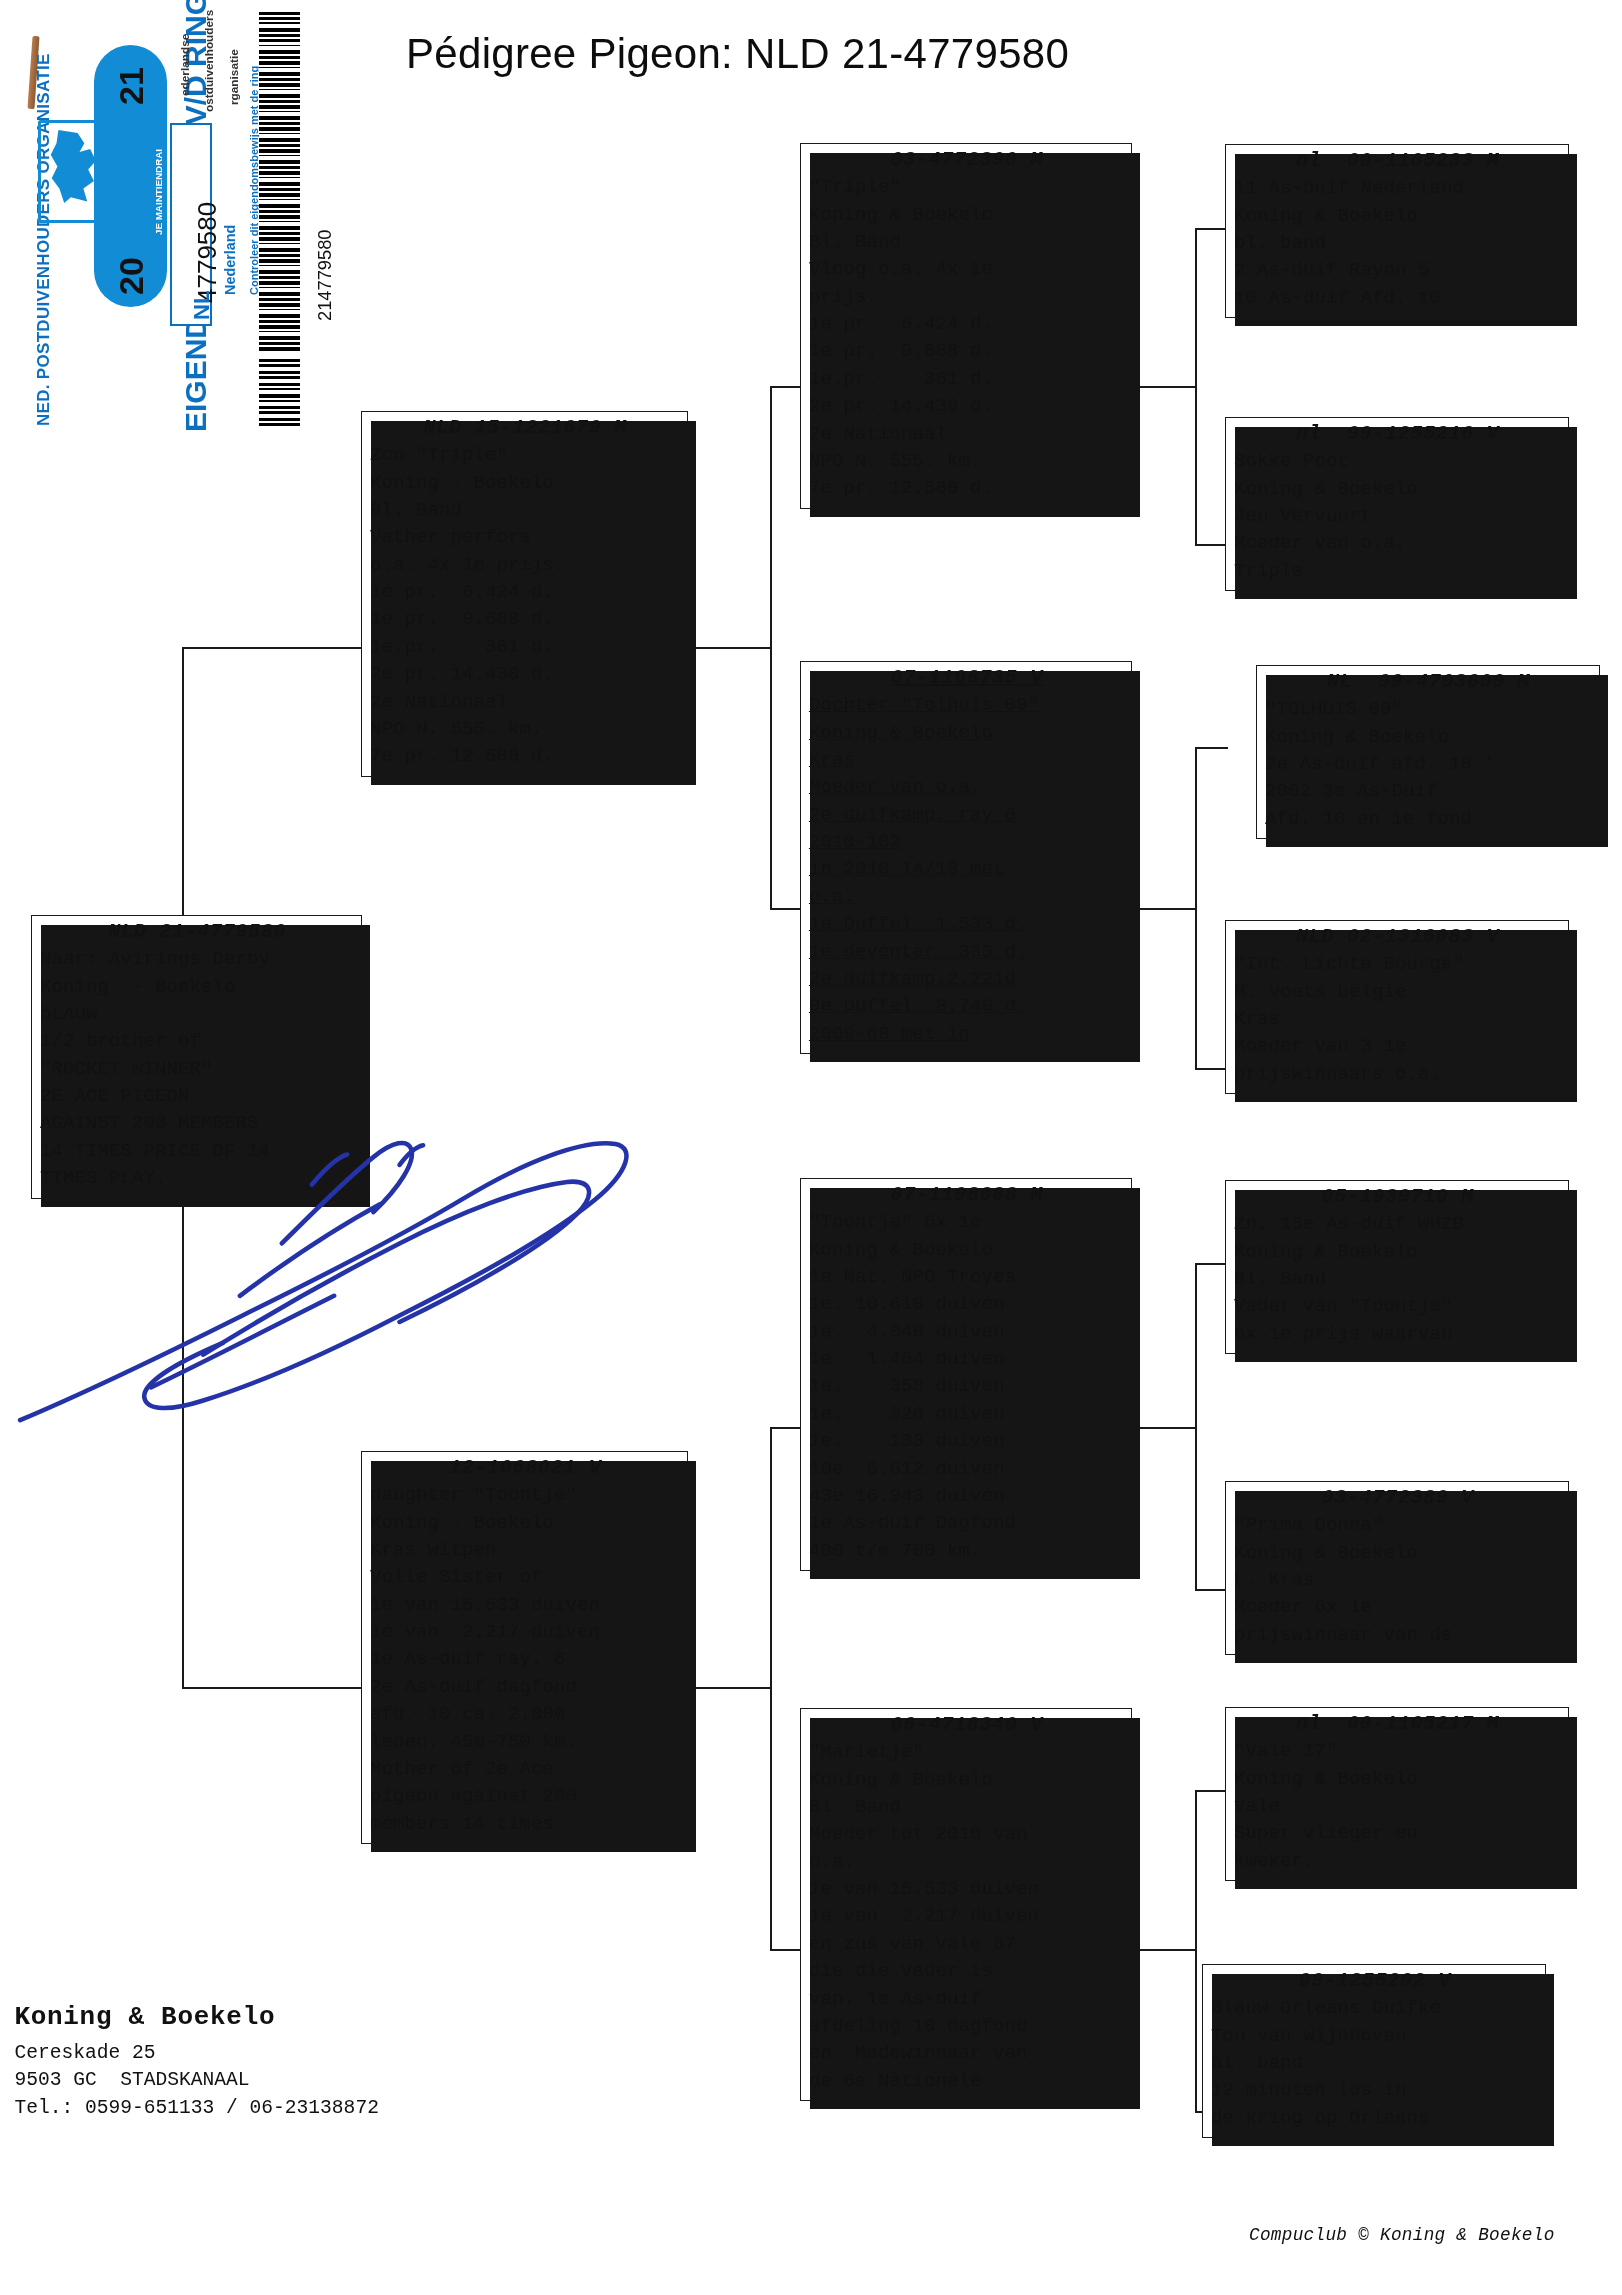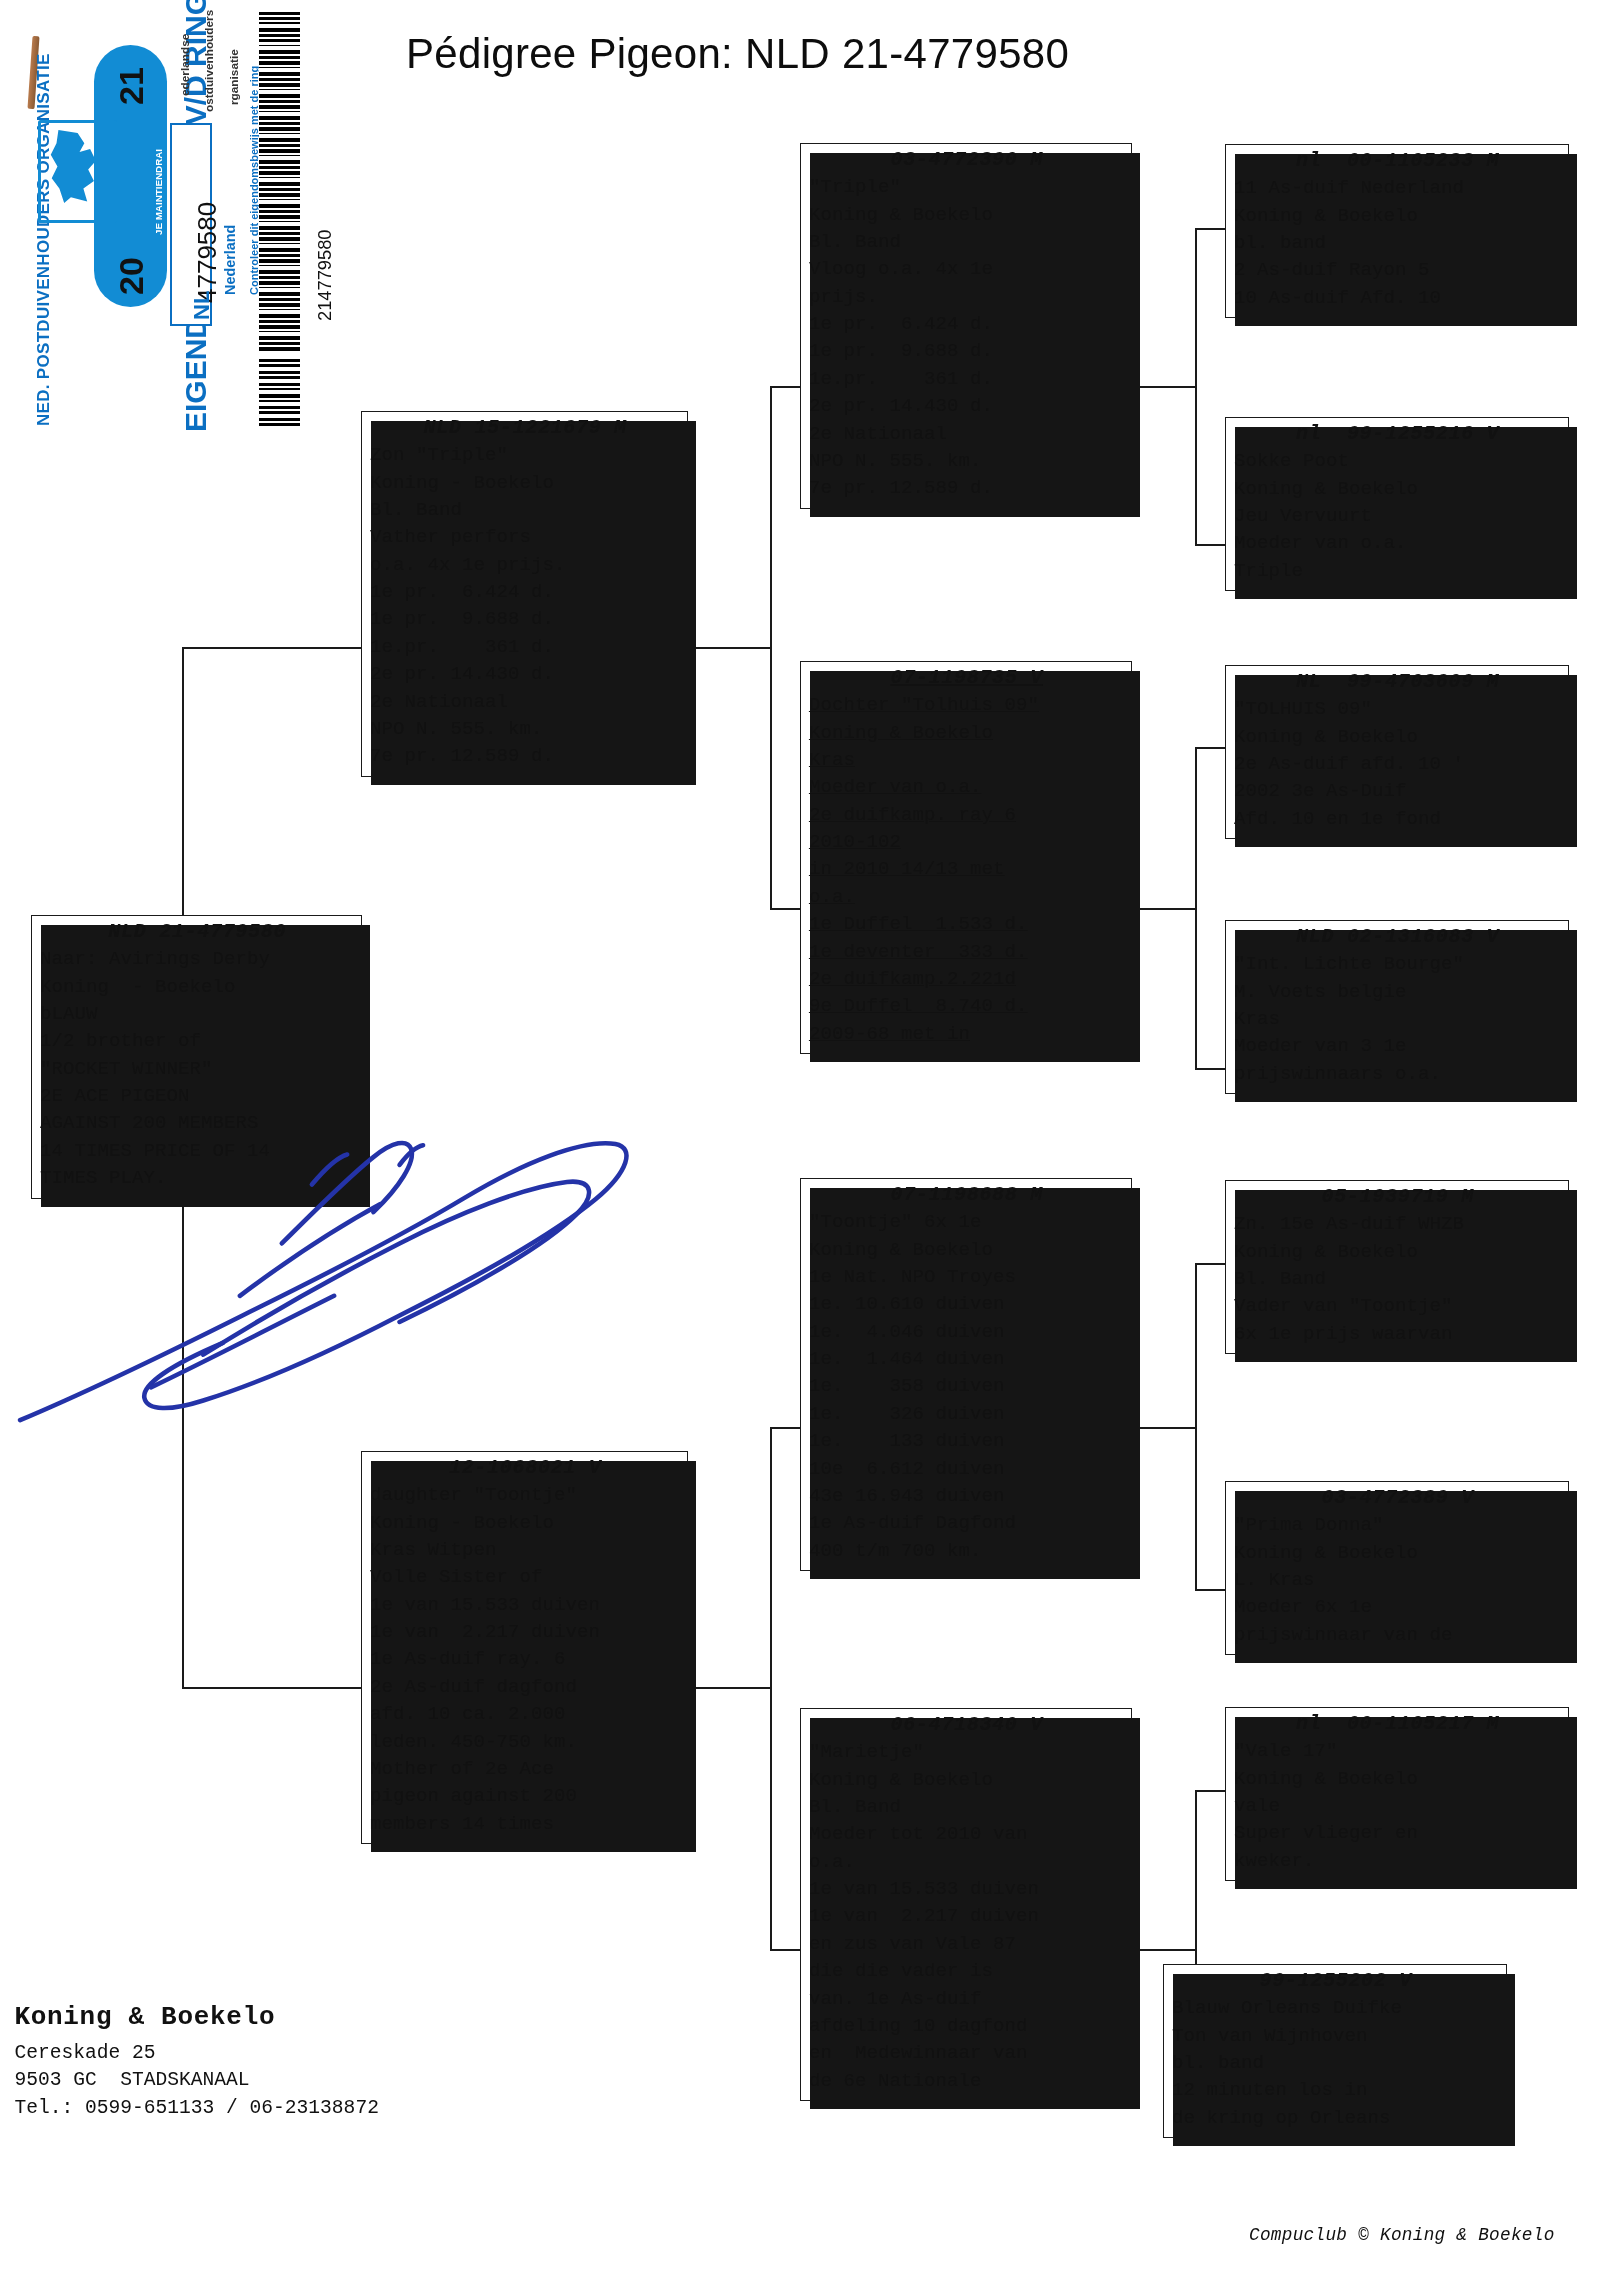--- a/index.html
+++ b/index.html
@@ -245,26 +245,26 @@
   
   .b-main   { left: 31px;   top: 915px; width: 331px; padding-left: 8px; }
   .b-sire   { left: 361px;  top: 411px;  width: 327px; }
   .b-dam    { left: 361px;  top: 1451px; width: 327px; }
   .b-gp1    { left: 800px; top: 143px;  width: 332px; }
   .b-gp2    { left: 800px; top: 661px; width: 332px; text-decoration: underline; }
   .b-gp3    { left: 800px; top: 1178px; width: 332px; }
   .b-gp4    { left: 800px; top: 1708px; width: 332px; }
   .b-ggp1   { left: 1225px; top: 144px;  width: 344px; }
   .b-ggp2   { left: 1225px; top: 417px;  width: 344px; }
-  .b-ggp3   { left: 1225px; top: 665px; width: 344px; }
+  .b-ggp3   { left: 1256px; top: 665px; width: 344px; }
   .b-ggp4   { left: 1225px; top: 920px; width: 344px; }
   .b-ggp5   { left: 1225px; top: 1180px; width: 344px; }
   .b-ggp6   { left: 1225px; top: 1445px; width: 344px; margin-top: 36px; }
   .b-ggp7   { left: 1225px; top: 1707px; width: 344px; }
-  .b-ggp8   { left: 1163px; top: 1964px; width: 344px; }
+  .b-ggp8   { left: 1202px; top: 1964px; width: 344px; }
 
   
   .conn {
     position: absolute;
     background: #1a1a1a;
     z-index: 1;
   }
 
   
   .footer {

